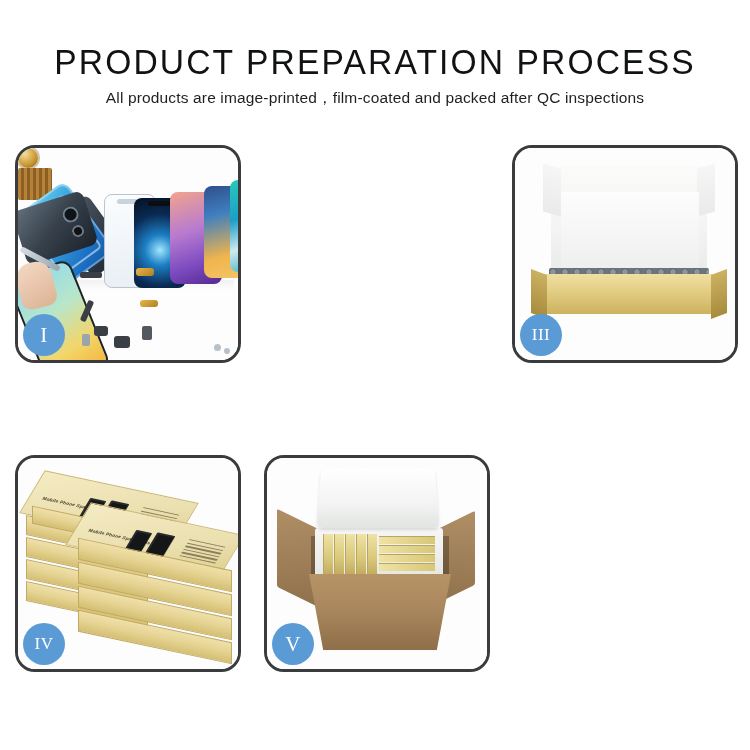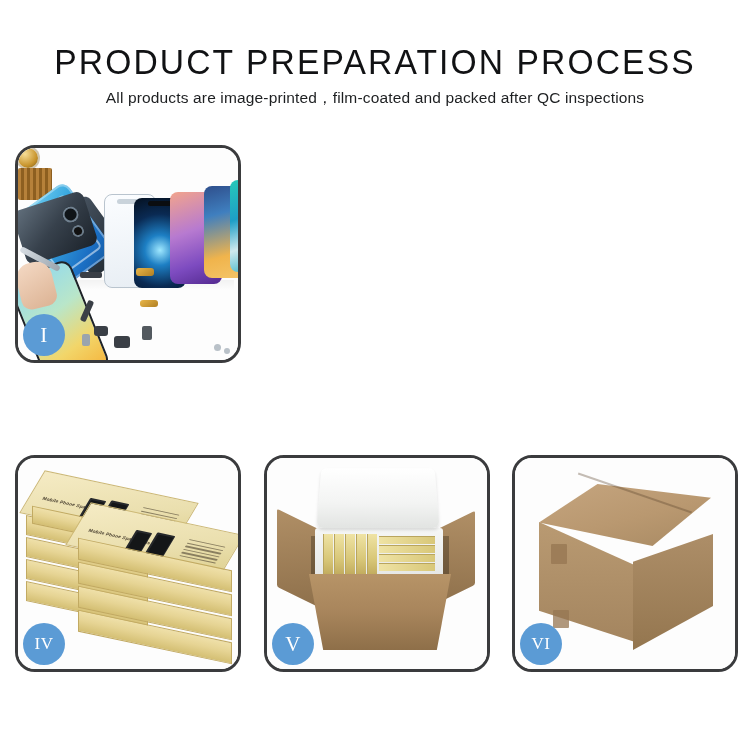--- a/index.html
+++ b/index.html
@@ -367,20 +367,29 @@
           <div class="tool"></div>
           <div class="thumb"></div>
           <div class="chip" style="left:196px;top:196px;width:7px;height:7px;border-radius:50%;background:#b9c1c8;"></div>
           <div class="chip" style="left:206px;top:200px;width:6px;height:6px;border-radius:50%;background:#b9c1c8;"></div>
         </div>
       </div>
       <div class="badge">I</div>
     </div>
 
 
+    <div class="panel p3">
+      <div class="clip">
+        <div class="boxlid"></div>
+        <div class="boxfoam"></div>
+        <div class="boxbubble"></div>
+        <div class="boxtray"></div>
+      </div>
+      <div class="badge small">III</div>
+    </div>
 
     <div class="panel p4">
       <div class="clip">
         <div class="stack">
 
           <div class="sbox" style="left:0px;top:58px;width:120px;height:18px;transform:skewY(12deg);"></div>
           <div class="sbox" style="left:0px;top:80px;width:120px;height:18px;transform:skewY(12deg);"></div>
           <div class="sbox" style="left:0px;top:102px;width:120px;height:18px;transform:skewY(12deg);"></div>
           <div class="sbox" style="left:0px;top:124px;width:120px;height:18px;transform:skewY(12deg);"></div>
 
@@ -440,26 +449,15 @@
           <div class="ybar2" style="left:56px;top:11px;width:56px;"></div>
           <div class="ybar2" style="left:56px;top:20px;width:56px;"></div>
           <div class="ybar2" style="left:56px;top:29px;width:56px;"></div>
         </div>
         <div class="foamlid"></div>
         <div class="ctn-body"></div>
       </div>
       <div class="badge">V</div>
     </div>
 
-    <div class="panel p6">
-      <div class="clip">
-        <div class="cartonTop"></div>
-        <div class="cartonFront"></div>
-        <div class="cartonSide"></div>
-        <div class="seam" style="left:60px;top:34px;width:120px;height:1.5px;transform:rotate(19deg);"></div>
-        <div class="tapepc" style="left:36px;top:86px;width:16px;height:20px;"></div>
-        <div class="tapepc" style="left:38px;top:152px;width:16px;height:18px;"></div>
-      </div>
-      <div class="badge small">VI</div>
-    </div>
 
   </div>
 </div>
 
 </body></html>

